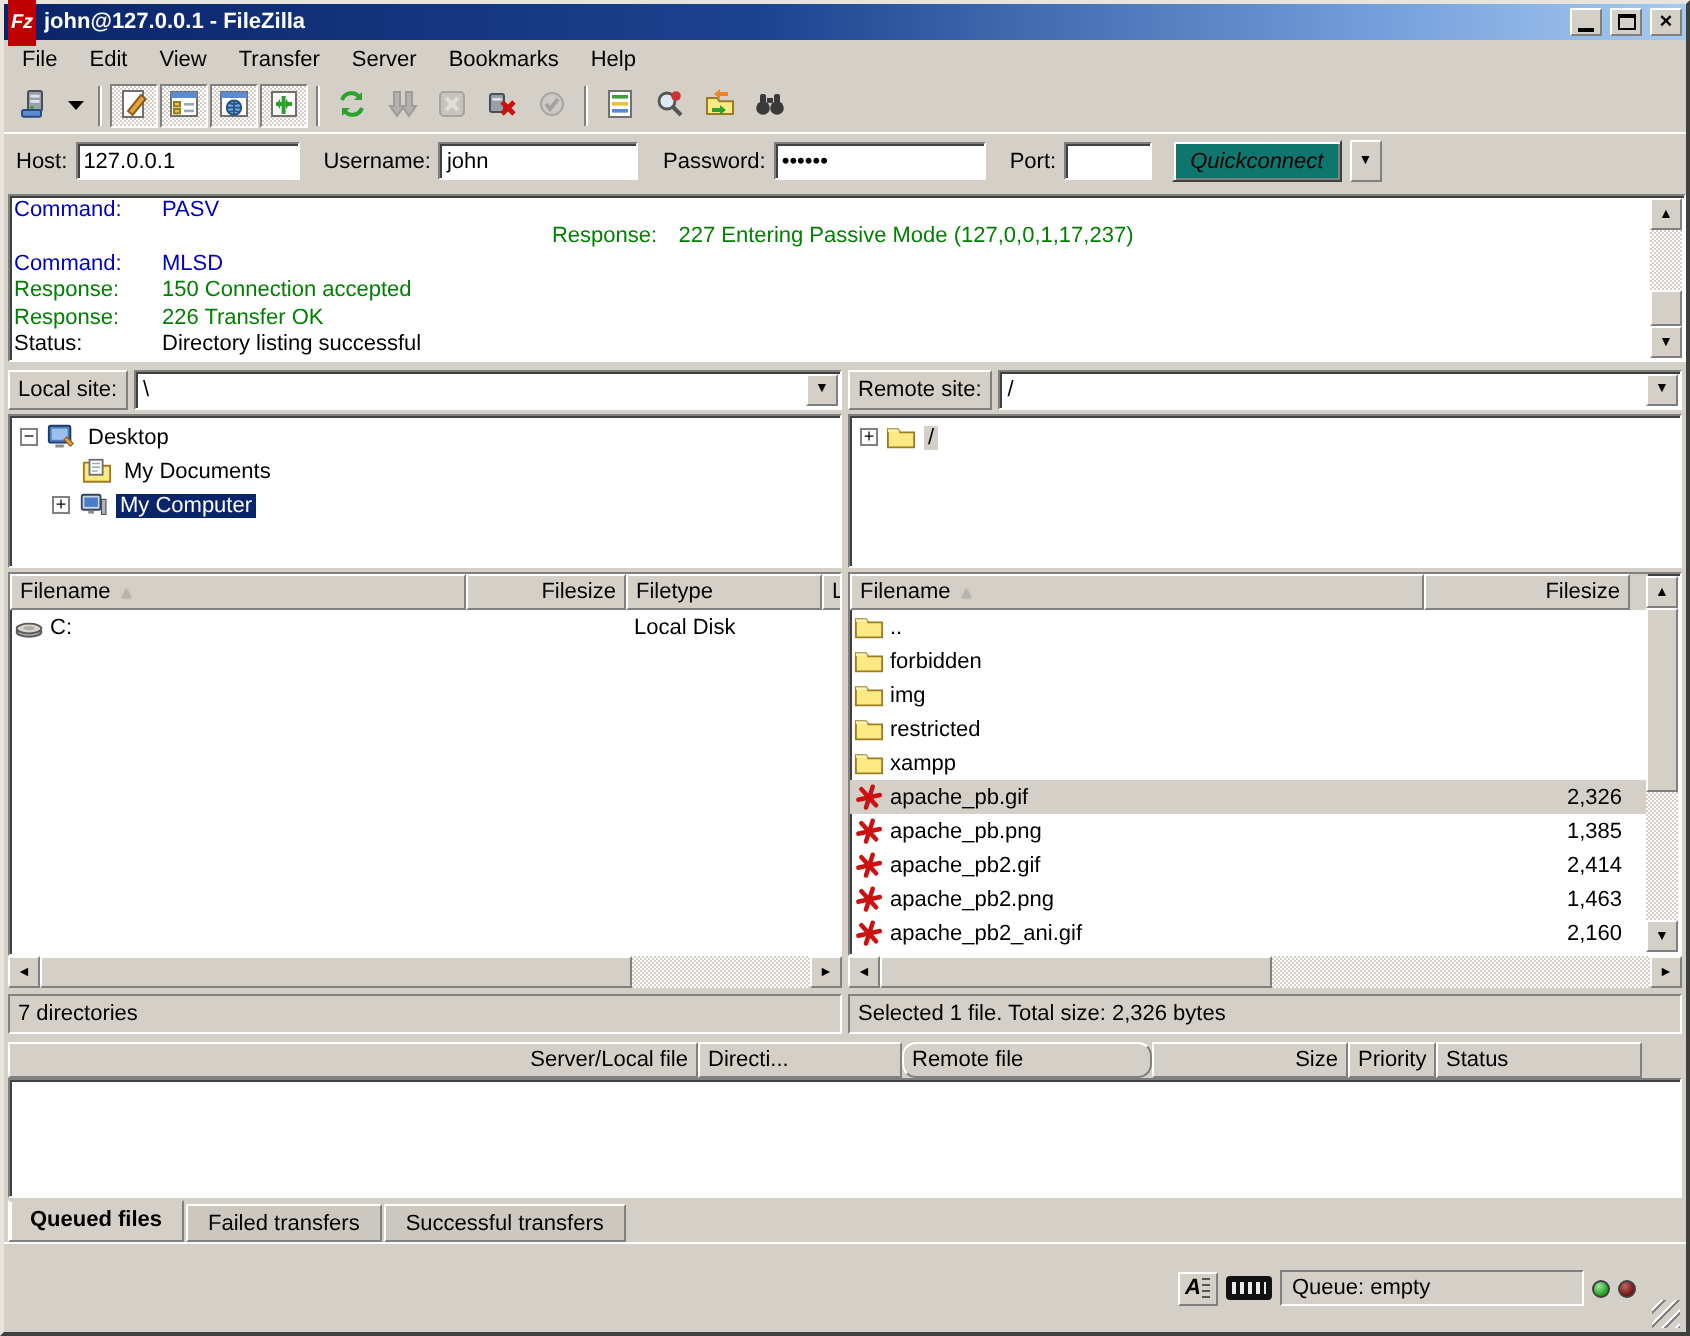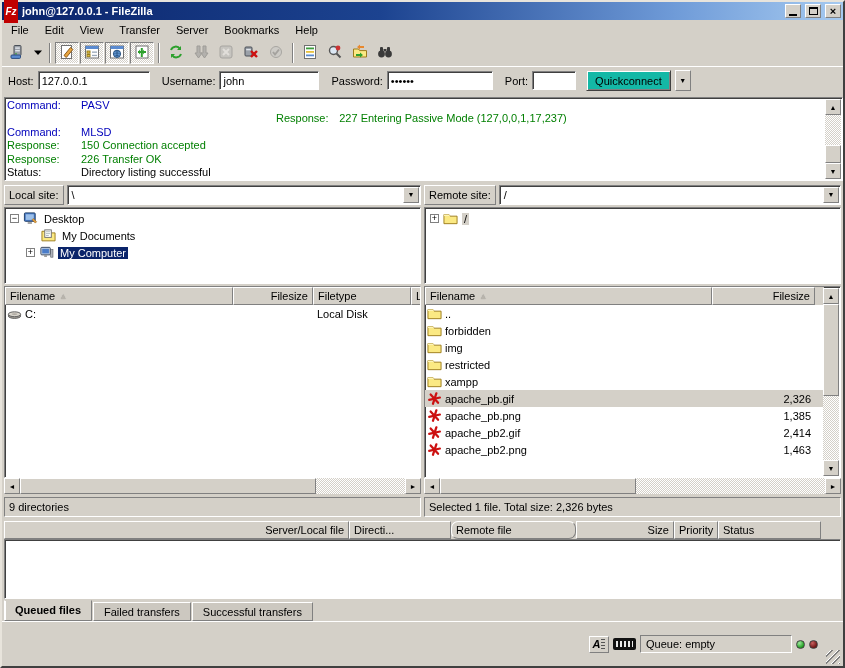--- a/index.html
+++ b/index.html
@@ -60,21 +60,21 @@
   .tb-btn.disabled svg { filter:grayscale(1) opacity(.45); }
   .tb-sep { width:2px; height:20px; margin:0 3px;
     border-left:1px solid #808080; border-right:1px solid #fff; flex:none; }
   .tb-btn svg { width:16px; height:16px; }
   
   .quickbar { height:28px; flex:none; display:flex; align-items:center; gap:4px; padding:0 6px;
     border-top:1px solid #fff; }
   .q-label { white-space:nowrap; }
   .field { height:19px; background:#fff; padding:1px 3px;
     font-family:"Liberation Sans",sans-serif; font-size:11px; color:#000; }
-  .qc-btn { height:21px; padding:2px 8px; background:#14b8a6; display:flex; align-items:center; }
+  .qc-btn { height:21px; padding:2px 8px; background:#0f766e; display:flex; align-items:center;font-style:italic; }
   .qc-arrow { width:16px; height:21px; background:#d4d0c8; display:flex; align-items:center; justify-content:center;
     font-size:7px; }
   
   .log { flex:none; height:84px; margin:3px 0 1px 2px; background:#fff; position:relative; overflow:hidden;padding-left:47px; }
   .log-inner { position:absolute; inset:1px 17px 1px 2px; overflow:hidden; }
   .log-row { line-height:13.4px; white-space:nowrap; }
   .log-label { display:inline-block; width:74px; }
   
   .sb-btn { position:absolute; width:16px; height:16px; background:#d4d0c8;
     display:flex; align-items:center; justify-content:center; font-size:7px; color:#000; line-height:1; }
@@ -391,21 +391,21 @@
               <div class="fcell right" style="width:80px"></div>
               <div class="fcell" style="width:98px">Local Disk</div>
             </div>
           </div>
       </div>
       <div class="hscroll checker" id="local-hs">
           <span class="sb-btn raised" style="left:0;top:0">◄</span>
           <span class="sb-btn raised" style="right:0;top:0">►</span>
           <span class="sb-thumb raised" style="top:0;height:16px;left:16px;width:296px"></span>
         </div>
-      <div class="status-row sunken">9 directories</div>
+      <div class="status-row sunken">7 directories</div>
     </div>
 
     <div class="pane-col">
       <div class="site-row">
         <span class="site-label raised">Remote site:</span>
         <span class="combo sunkdeep">
           <span class="combo-val">/</span>
           <span class="combo-btn raised">
               <span>▼</span>
             </span>
@@ -527,20 +527,33 @@
                 <span class="ficon"><svg viewBox="0 0 16 16">
                     <g fill="#cc1111">
                       <rect x="7" y="1" width="2.4" height="14" rx="1" transform="rotate(18 8 8)"></rect>
                       <rect x="7" y="1" width="2.4" height="14" rx="1" transform="rotate(78 8 8)"></rect>
                       <rect x="7" y="1" width="2.4" height="14" rx="1" transform="rotate(138 8 8)"></rect>
                     </g>
                   </svg></span>
                 <span>apache_pb2.png</span>
               </div>
               <div class="fcell right" style="width:103px">1,463</div>
+            </div>
+            <div class="frow">
+              <div class="fcell" style="width:287px;padding:0">
+                <span class="ficon"><svg viewBox="0 0 16 16">
+                    <g fill="#cc1111">
+                      <rect x="7" y="1" width="2.4" height="14" rx="1" transform="rotate(18 8 8)"></rect>
+                      <rect x="7" y="1" width="2.4" height="14" rx="1" transform="rotate(78 8 8)"></rect>
+                      <rect x="7" y="1" width="2.4" height="14" rx="1" transform="rotate(138 8 8)"></rect>
+                    </g>
+                  </svg></span>
+                <span>apache_pb2_ani.gif</span>
+              </div>
+              <div class="fcell right" style="width:103px">2,160</div>
             </div>
           </div>
         <div class="vscroll checker" id="remote-vs">
             <span class="sb-btn raised" style="top:0;left:0">▲</span>
             <span class="sb-btn raised" style="bottom:0;left:0">▼</span>
             <span class="sb-thumb raised" style="left:0;width:16px;top:16px;height:92px"></span>
           </div>
       </div>
       <div class="hscroll checker" id="remote-hs">
           <span class="sb-btn raised" style="left:0;top:0">◄</span>

